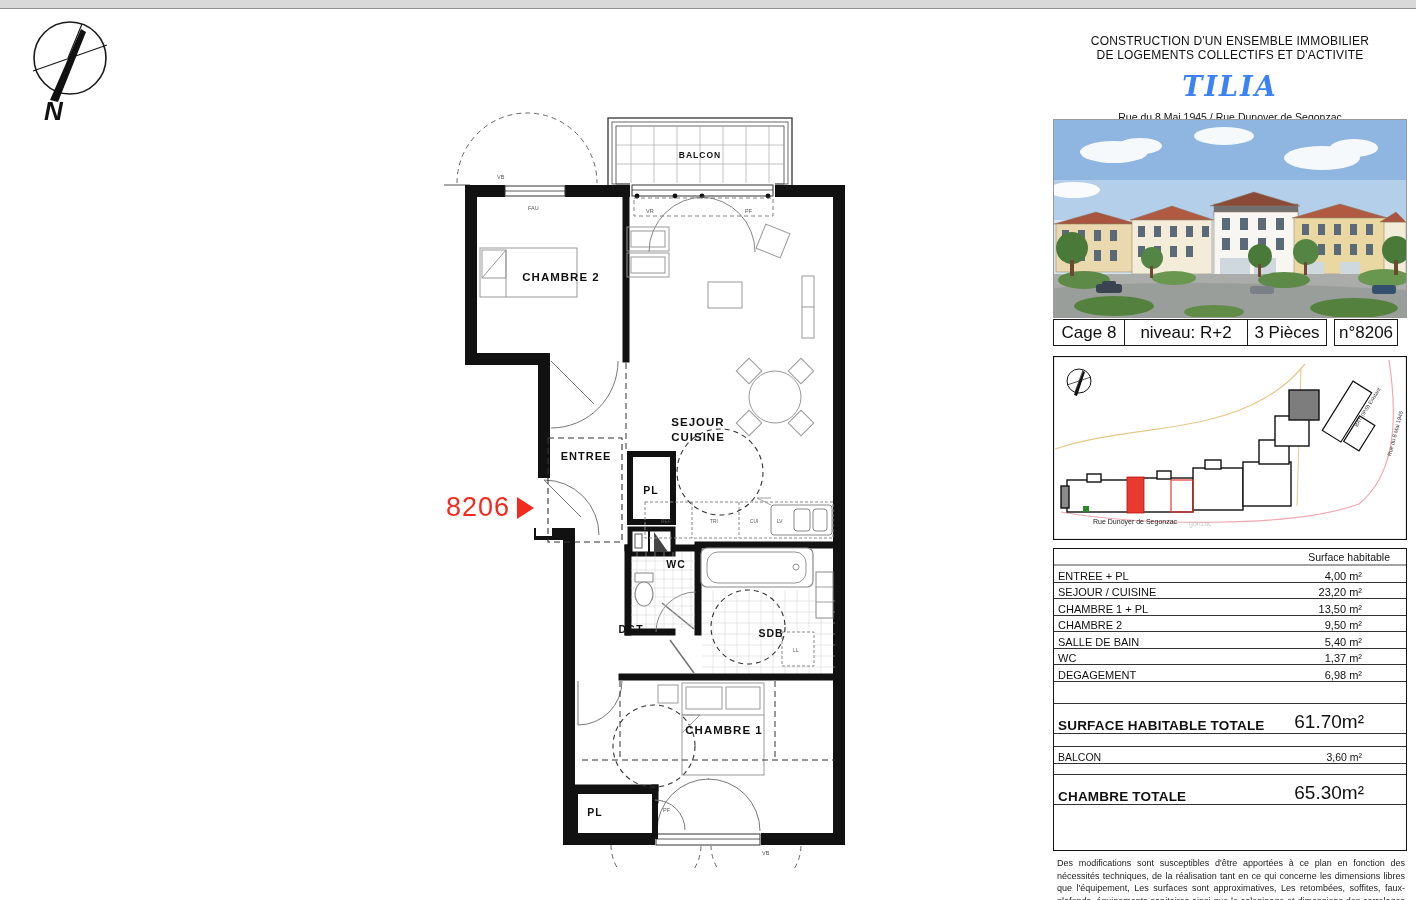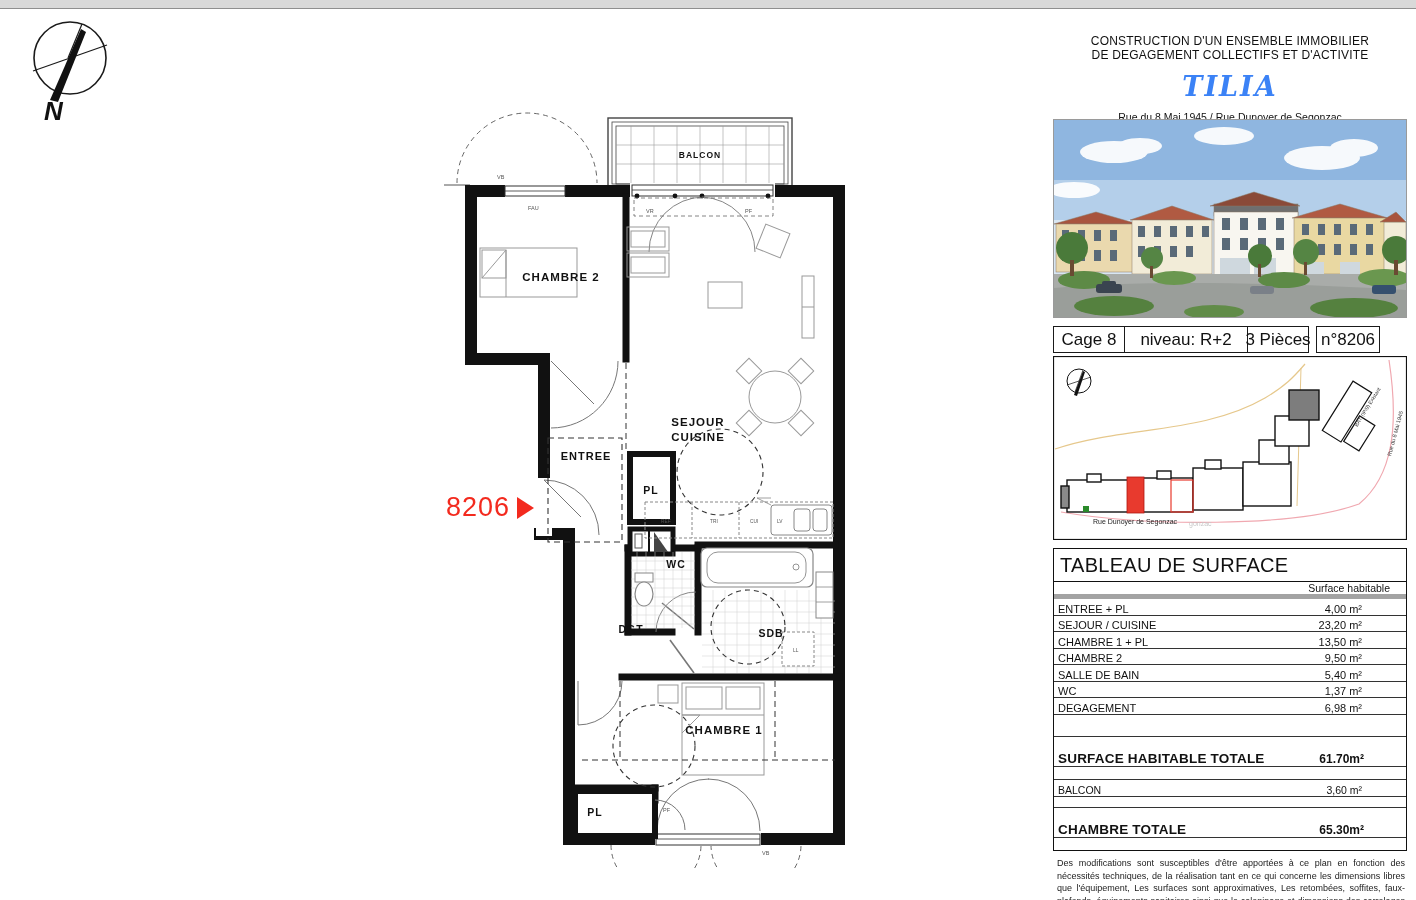--- a/index.html
+++ b/index.html
@@ -14,42 +14,42 @@
   
   #hdr { left:1053px; top:34px; width:354px; text-align:center; }
   #hdr .l1 { font-size:12px; letter-spacing:.2px; }
   #hdr .proj { font-family:"DejaVu Serif", serif; font-style:italic; font-weight:bold;
                color:#3b82f6; font-size:27px; letter-spacing:2px; margin-top:9px; }
   #hdr .a1 { font-size:10.5px; margin-top:9px; }
   #hdr .a2 { font-size:10.5px; margin-top:1px; }
 
   #photo { left:1053px; top:119px; width:354px; height:199px; border:1px solid #9a9a9a; overflow:hidden; }
 
-  #infobar { left:1053px; top:326px; width:354px; height:27px; display:flex; font-size:17px; }
+  #infobar { left:1053px; top:319px; width:354px; height:27px; display:flex; font-size:17px; }
   #infobar .cell { border:1.5px solid #1a1a1a; height:27px; display:flex; align-items:center;
                    justify-content:center; background:#fff; white-space:nowrap; padding:0 6px; }
   #infobar .c1 { width:72px; } #infobar .c2 { width:124px; margin-left:-1px; }
-  #infobar .c3 { width:62px; margin-left:-1px; } #infobar .c4 { width:64px; margin-left:7px; }
+  #infobar .c3 { width:80px; margin-left:-1px; } #infobar .c4 { width:64px; margin-left:7px; }
 
   #siteplan { left:1053px; top:356px; width:354px; height:184px; }
 
   #surftable { left:1053px; top:548px; width:354px; height:303px; border:1.5px solid #111;
                display:flex; flex-direction:column; background:#fff; }
   #surftable .ttl { height:33px; border-bottom:1.5px solid #111; font-size:20px;
                     display:flex; align-items:center; padding-left:6px; letter-spacing:.3px; }
-  #surftable .hdr { height:17px; border-bottom:5px solid #a3a3a3; font-size:10.5px;
+  #surftable .hdr { height:17px; border-bottom:2px solid #a3a3a3; font-size:10.5px;
                     display:flex; align-items:center; justify-content:flex-end; padding-right:16px; }
   .srow { display:flex; align-items:flex-end; border-bottom:1px solid #333; }
   .srow .lbl { flex:1; padding-left:4px; }
   .srow .val { width:132px; text-align:right; padding-right:44px; }
   .srow.data { height:16.5px; font-size:11px; }
   .srow.gap1 { height:22px; } .srow.gap2 { height:13px; } .srow.gap3 { height:11px; }
   .srow.big { height:30px; }
   .srow.big .lbl { font-weight:bold; font-size:13.5px; letter-spacing:.2px; }
-  .srow.big .val { font-size:12px; padding-right:42px;font-weight:bold; }
+  .srow.big .val { font-size:19px; padding-right:42px; }
   .srow.balc { height:17px; font-size:10.5px; }
   .fill { flex:1; }
 
   #disclaimer { left:1057px; top:857px; width:348px; font-size:9px; line-height:1.4;
                 text-align:justify; color:#222; }
 
   
   #compass { left:22px; top:12px; }
   #planwrap { left:430px; top:100px; width:430px; height:770px; }
   #unitmark { left:446px; top:492px; display:flex; align-items:center; color:#f32a1e;text-align:right; }
@@ -282,21 +282,21 @@
     <text x="246" y="468" text-anchor="middle" font-size="10.5" class="roomlbl">WC</text>
     <text x="201" y="533" text-anchor="middle" font-size="10.5" class="roomlbl">DGT</text>
     <text x="341" y="537" text-anchor="middle" font-size="10.5" class="roomlbl">SDB</text>
     <text x="294" y="634" text-anchor="middle" font-size="11.5" class="roomlbl">CHAMBRE 1</text>
     <text x="165" y="716" text-anchor="middle" font-size="10.5" class="roomlbl">PL</text>
   </svg>
   </div>
 
   <div id="hdr" class="abs">
     <div class="l1">CONSTRUCTION D'UN ENSEMBLE IMMOBILIER</div>
-    <div class="l1">DE DEGAGEMENT COLLECTIFS ET D'ACTIVITE</div>
+    <div class="l1">DE LOGEMENTS COLLECTIFS ET D'ACTIVITE</div>
     <div class="proj">TILIA</div>
     <div class="a1">Rue du 8 Mai 1945 / Rue Dunoyer de Segonzac</div>
     <div class="a2">94510 La QUEUE-EN-BRIE</div>
   </div>
 
   <div id="photo" class="abs">
     <svg width="352" height="197" viewBox="0 0 352 197">
       <rect x="0" y="0" width="352" height="90" fill="#8fb6e0"></rect>
       <rect x="0" y="60" width="352" height="60" fill="#b4cfea"></rect>
       <rect x="0" y="100" width="352" height="97" fill="#d8e6f2"></rect>
@@ -440,21 +440,20 @@
       <rect x="118" y="124" width="22" height="32" fill="none" stroke="#e83a2e" stroke-width="1.2"></rect>
       <rect x="30" y="150" width="6" height="6" fill="#2a8a2a"></rect>
 
       <text x="40" y="168" font-size="7" fill="#222">Rue Dunoyer de Segonzac</text>
       <text x="136" y="170" font-size="7" fill="#c8c8c8">gonzac</text>
       <text x="344" y="78" font-size="5.5" fill="#333" transform="rotate(-75 344 78)" text-anchor="middle">Rue du 8 Mai 1945</text>
     </svg>
   </div>
 
   <div id="surftable" class="abs">
-    <div class="ttl">TABLEAU DE SURFACE</div>
     <div class="hdr">Surface habitable</div>
 
     <div class="srow data">
       <span class="lbl">ENTREE + PL</span>
       <span class="val">4,00 m²</span>
     </div>
     <div class="srow data">
       <span class="lbl">SEJOUR / CUISINE</span>
       <span class="val">23,20 m²</span>
     </div>

